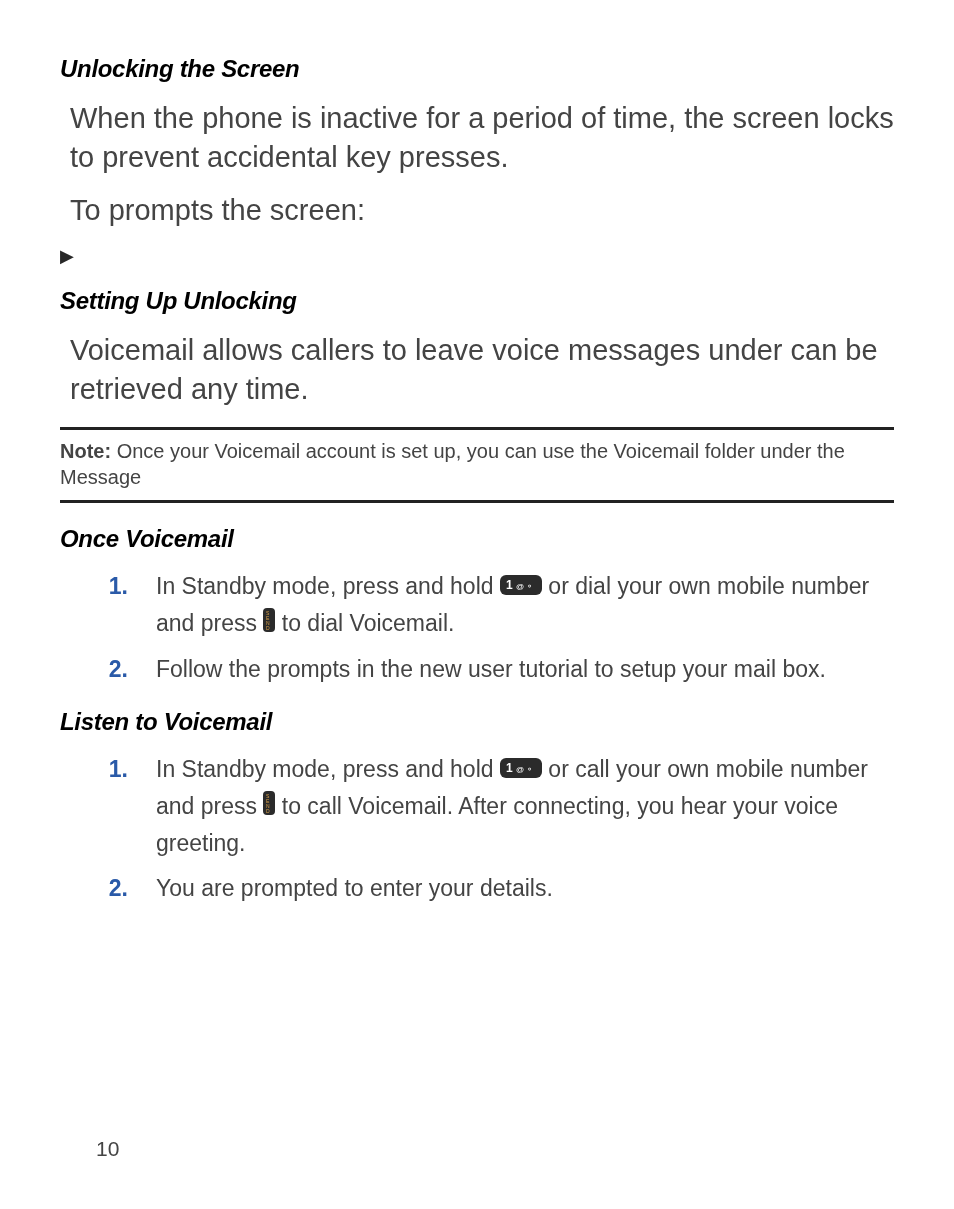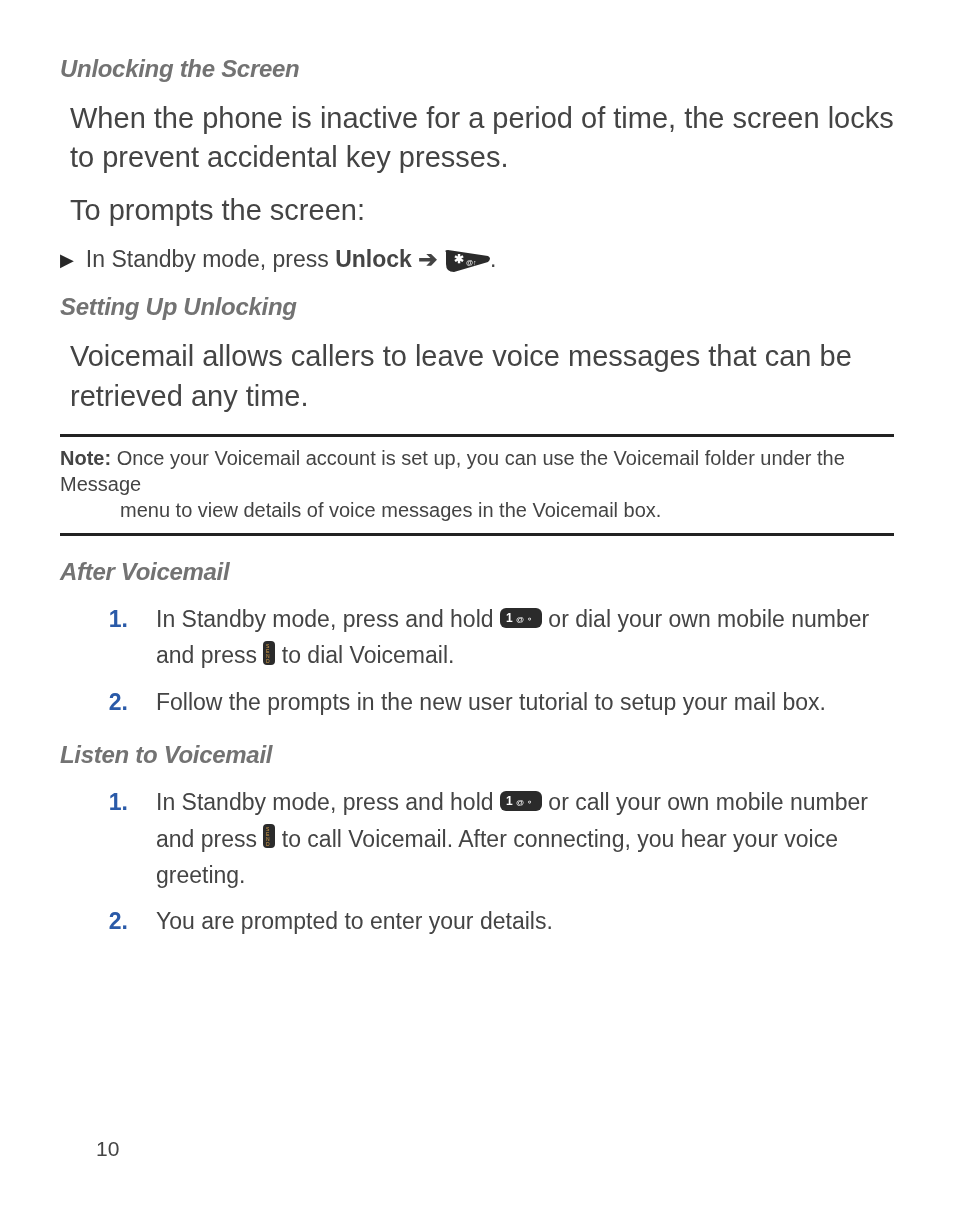--- a/index.html
+++ b/index.html
@@ -6,21 +6,21 @@
     body {
       width: 954px;
       height: 1209px;
       background: #fff;
       font-family: Arial, Helvetica, sans-serif;
       color: #3a3a3a;
       position: relative;
       padding: 55px 60px 40px 60px;
     }
     .h-blue {
-      color: #737373;
+      color: #000000;
       font-style: italic;
       font-weight: bold;
       font-size: 24px;
       margin-bottom: 16px;
       letter-spacing: -0.3px;
     }
     .body-text {
       font-size: 29px;
       color: #444;
       line-height: 1.35;
@@ -92,43 +92,32 @@
     .inline-icon { vertical-align: middle; display:inline-block; }
   </style>
 </head>
 <body>
 
 <div class="h-blue">Unlocking the Screen</div>
 <p class="body-text">When the phone is inactive for a period of time, the screen locks to prevent accidental key presses.</p>
 <p class="body-text">To prompts the screen:</p>
 <div class="bullet-row">
   <span class="tri-bullet">▶</span>
-  <span>
-    <span>In Standby mode, press </span><span class="bold">Unlock</span><span class="arrow"> ➔ </span>
-    <span class="key-icon">
-      <svg width="46" height="22" viewBox="0 0 46 22">
-        <path d="M2 2 Q0 0 4 0 L44 6 Q48 8 44 12 L10 22 Q2 22 2 14 Z" fill="#2b2b2b"></path>
-        <text x="10" y="13" font-size="12" fill="#fff" font-weight="bold">✱</text>
-        <text x="22" y="15" font-size="7" fill="#fff">@↑</text>
-      </svg>
-    </span><span>.</span>
-  </span>
 </div>
 
 <div class="h-blue">Setting Up Unlocking</div>
-<p class="body-text">Voicemail allows callers to leave voice messages that can be retrieved any time.</p>
+<p class="body-text">Voicemail allows callers to leave voice messages under can be retrieved any time.</p>
 
 <div class="note-block">
   <div class="note-text">
     <span class="bold">Note:</span><span> Once your Voicemail account is set up, you can use the Voicemail folder under the Message</span>
-    <span class="note-indent">menu to view details of voice messages in the Voicemail box.</span>
   </div>
 </div>
 
-<div class="h-blue">After Voicemail</div>
+<div class="h-blue">Once Voicemail</div>
 <ol class="num-list">
   <li>
     <span class="num">1.</span>
     <span class="li-body">
       <span>In Standby mode, press and hold </span>
       <span class="inline-icon">
         <svg width="42" height="20" viewBox="0 0 42 20">
           <rect x="0" y="0" width="42" height="20" rx="6" fill="#2b2b2b"></rect>
           <text x="6" y="14" font-size="12" fill="#fff" font-weight="bold">1</text>
           <text x="16" y="14" font-size="8" fill="#fff">@ ⚬</text>

